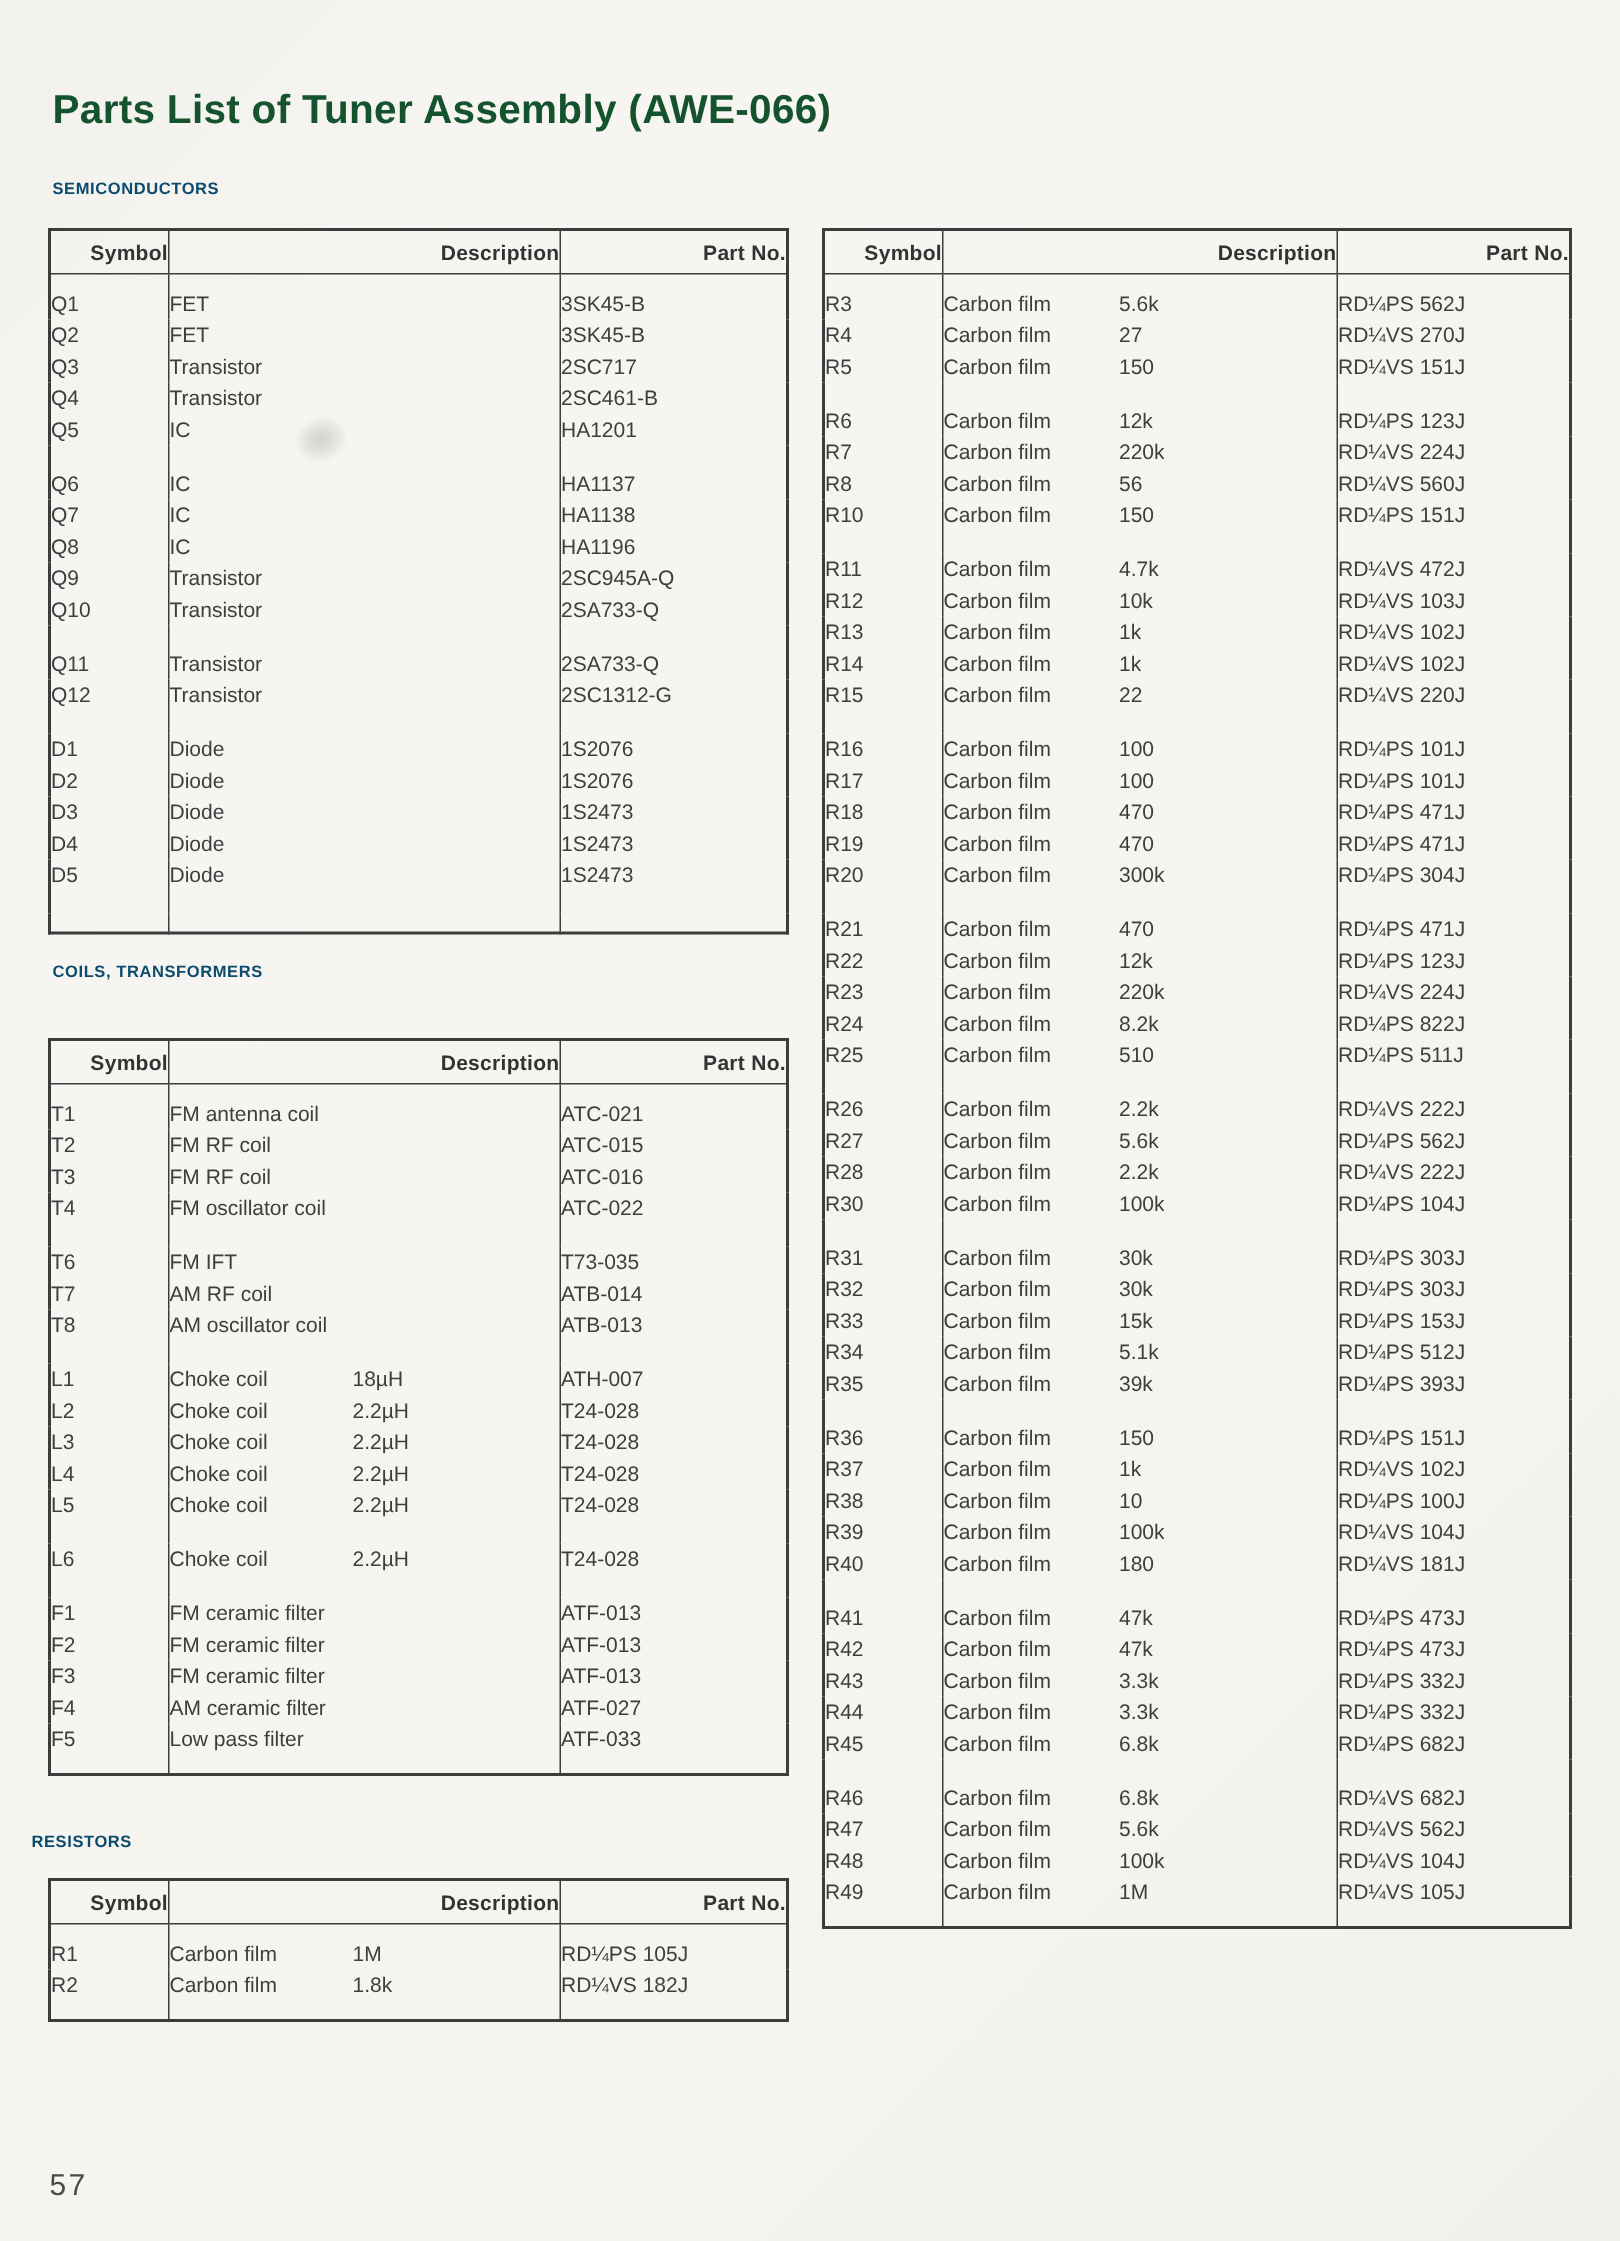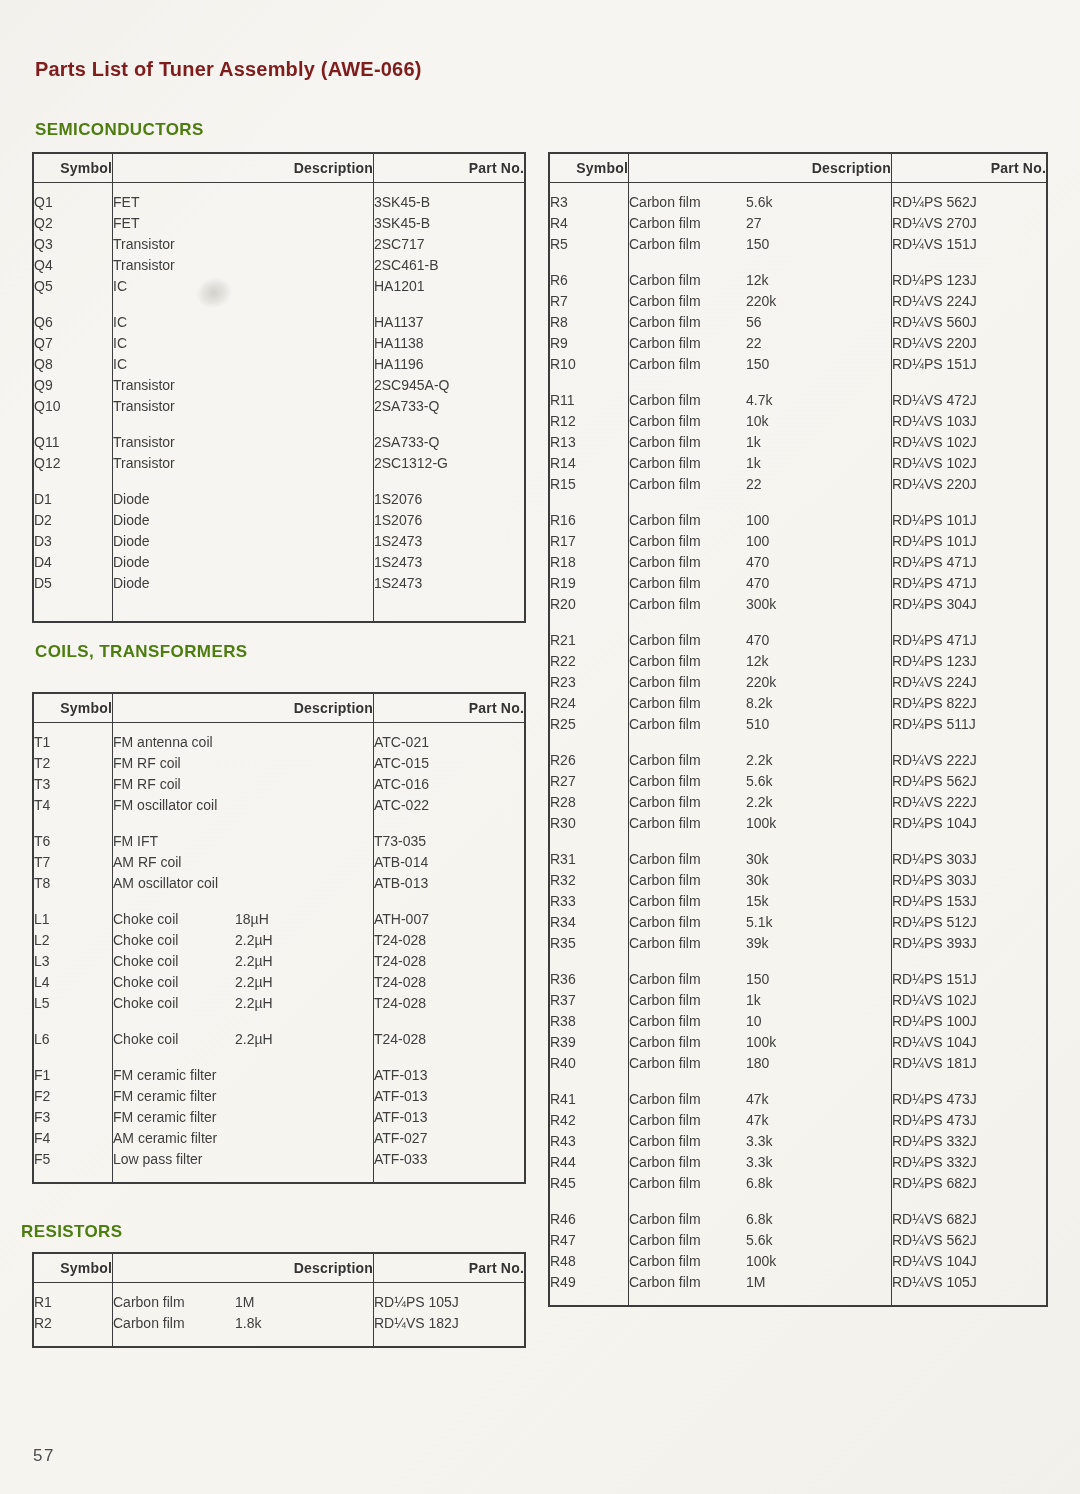--- a/index.html
+++ b/index.html
@@ -3,25 +3,25 @@
 <meta charset="utf-8">
 <style>
   html,body{margin:0;padding:0;}
   body{
     width:1080px;height:1494px;position:relative;overflow:hidden;
     background:linear-gradient(135deg,#f2f1ec 0%,#f6f5f1 18%,#f5f4ef 70%,#f1f0ea 100%);
     font-family:"Liberation Sans",sans-serif;color:#3b3b3b;
     -webkit-font-smoothing:antialiased;
   }
   .title{
-    position:absolute;left:35px;top:58px;font-size:20px;font-weight:bold;
-    color:#7f1d1d;letter-spacing:.2px;margin:0;
+    position:absolute;left:35px;top:58px;font-size:27px;font-weight:bold;
+    color:#14532d;letter-spacing:.2px;margin:0;
   }
   .sec-head{
-    position:absolute;font-size:17px;font-weight:bold;color:#4d7c0f;
+    position:absolute;font-size:11px;font-weight:bold;color:#0c4a6e;
     letter-spacing:.4px;margin:0;
   }
   .h-semis{left:35px;top:120px;}
   .h-coils{left:35px;top:642px;}
   .h-res{left:21px;top:1222px;}
 
   table.parts{
     position:absolute;border-collapse:collapse;table-layout:fixed;
     border:2px solid #3c3c3c;font-size:14px;color:#3e3e3e;
     background:transparent;
@@ -50,21 +50,21 @@
   th.desc-h{border-right:1px solid #3c3c3c;}
   td.part{padding-left:25px;}
   .desc-text{display:inline-block;min-width:122px;}
   .t-cont .desc-text{min-width:117px;}
 
   tr.sp-lead td{height:9px;line-height:9px;}
   tr.sp td{height:15px;line-height:15px;}
   tr.sp-tail td{height:12px;line-height:12px;}
 
   .pageno{
-    position:absolute;left:33px;top:1446px;font-size:17px;color:#4a4a4a;
+    position:absolute;left:33px;top:1446px;font-size:20px;color:#4a4a4a;
     letter-spacing:1.5px;
   }
   .smudge{
     position:absolute;left:196px;top:278px;width:36px;height:30px;
     background:radial-gradient(ellipse at center,rgba(120,115,105,.28) 0%,rgba(120,115,105,.12) 45%,rgba(120,115,105,0) 72%);
     transform:rotate(-18deg);
   }
 </style>
 </head>
 <body>
@@ -408,25 +408,20 @@
         <td class="sym">R7</td>
         <td class="desc"><span class="desc-text">Carbon film</span><span class="val-text">220k</span></td>
         <td class="part">RD¼VS 224J</td>
       </tr>
       <tr>
         <td class="sym">R8</td>
         <td class="desc"><span class="desc-text">Carbon film</span><span class="val-text">56</span></td>
         <td class="part">RD¼VS 560J</td>
       </tr>
       <tr>
-        <td class="sym">R9</td>
-        <td class="desc"><span class="desc-text">Carbon film</span><span class="val-text">22</span></td>
-        <td class="part">RD¼VS 220J</td>
-      </tr>
-      <tr>
         <td class="sym">R10</td>
         <td class="desc"><span class="desc-text">Carbon film</span><span class="val-text">150</span></td>
         <td class="part">RD¼PS 151J</td>
       </tr>
       <tr class="sp">
         <td class="sym"></td>
         <td class="desc"></td>
         <td class="part"></td>
       </tr>
       <tr>

